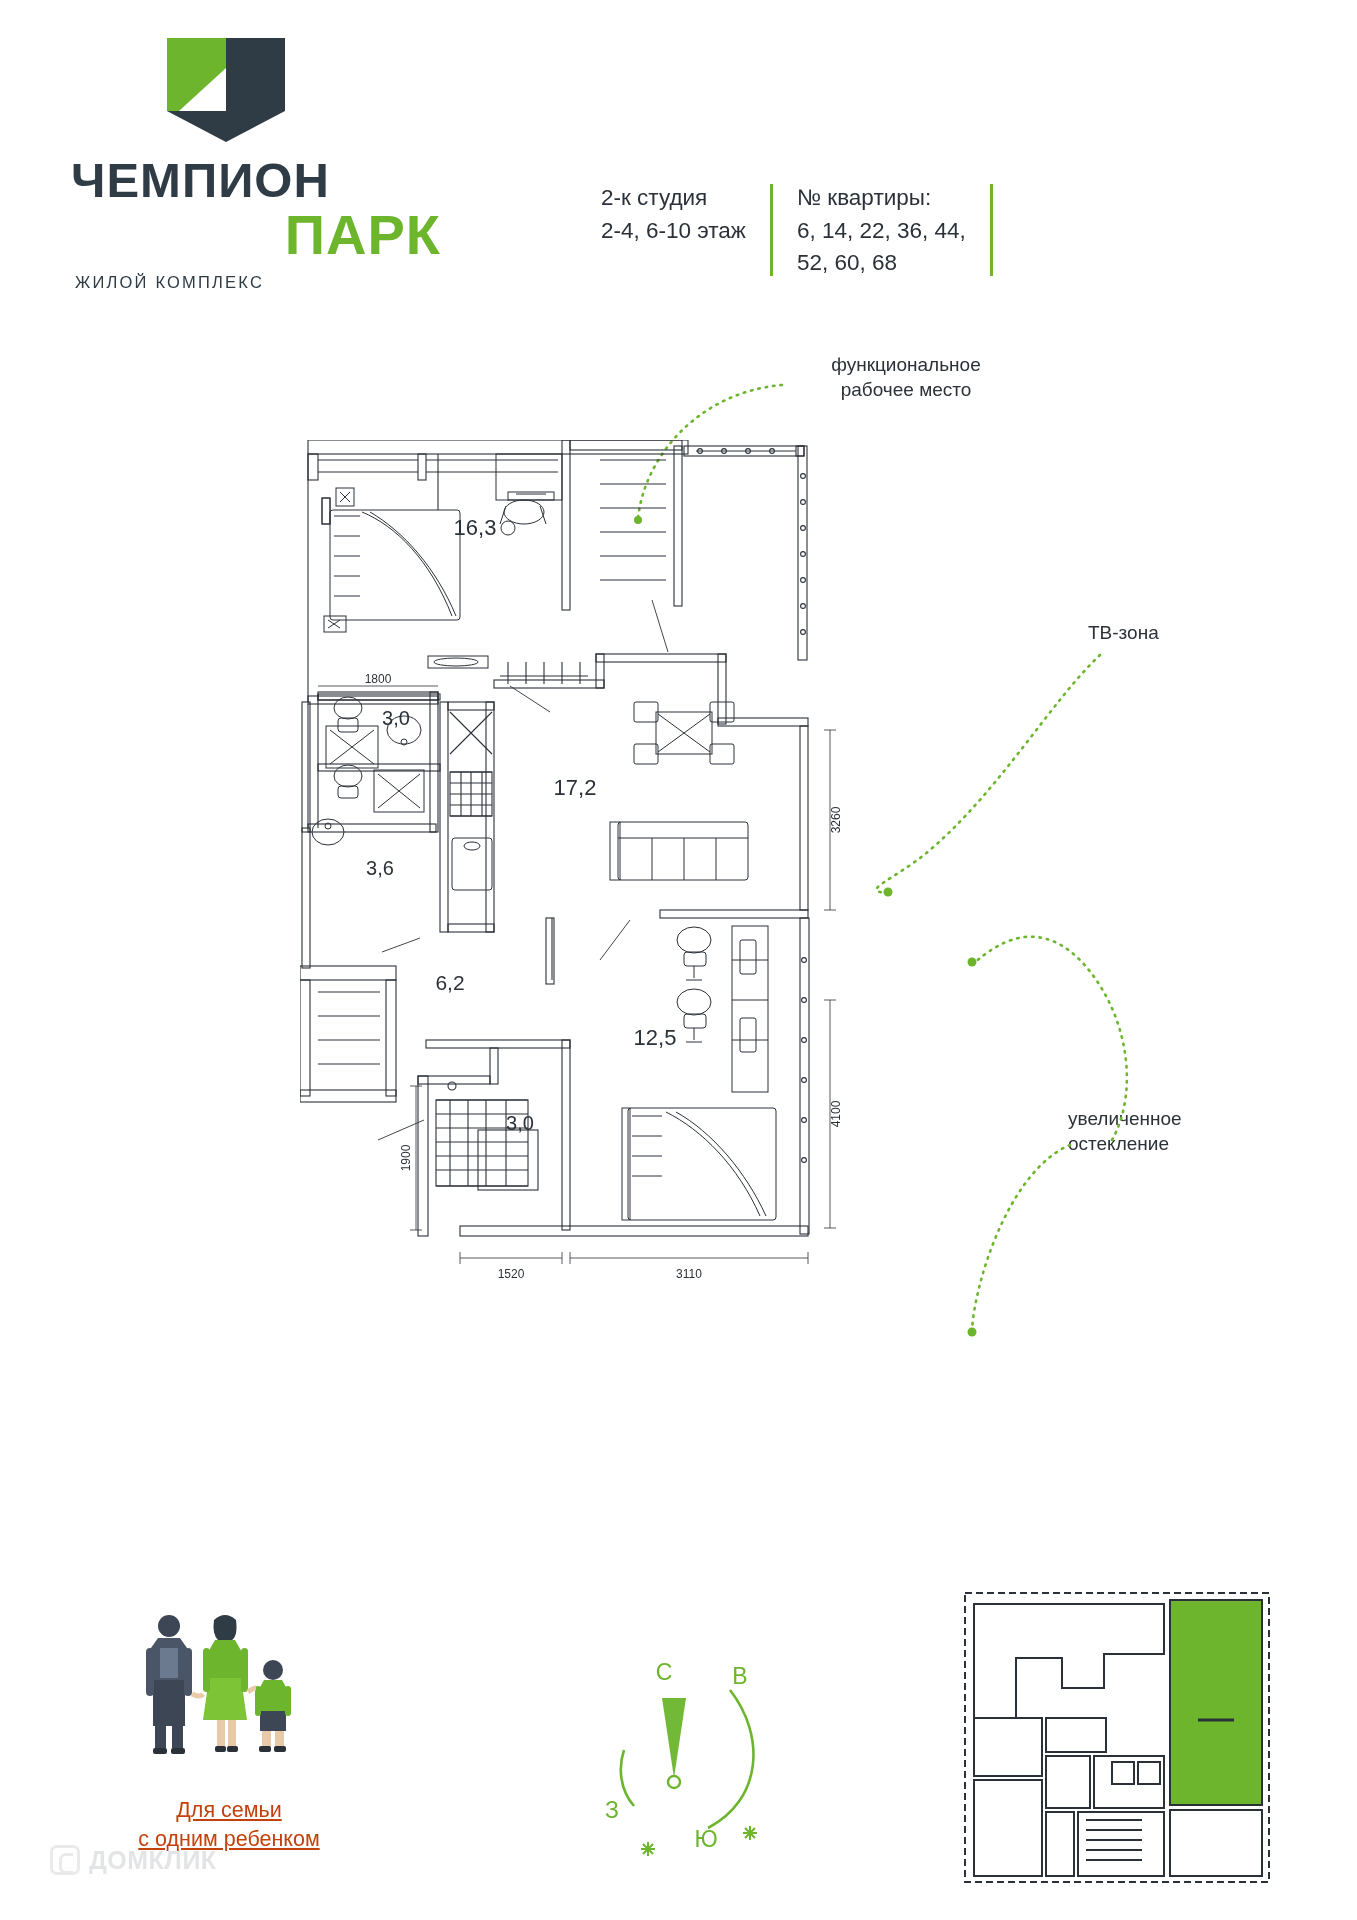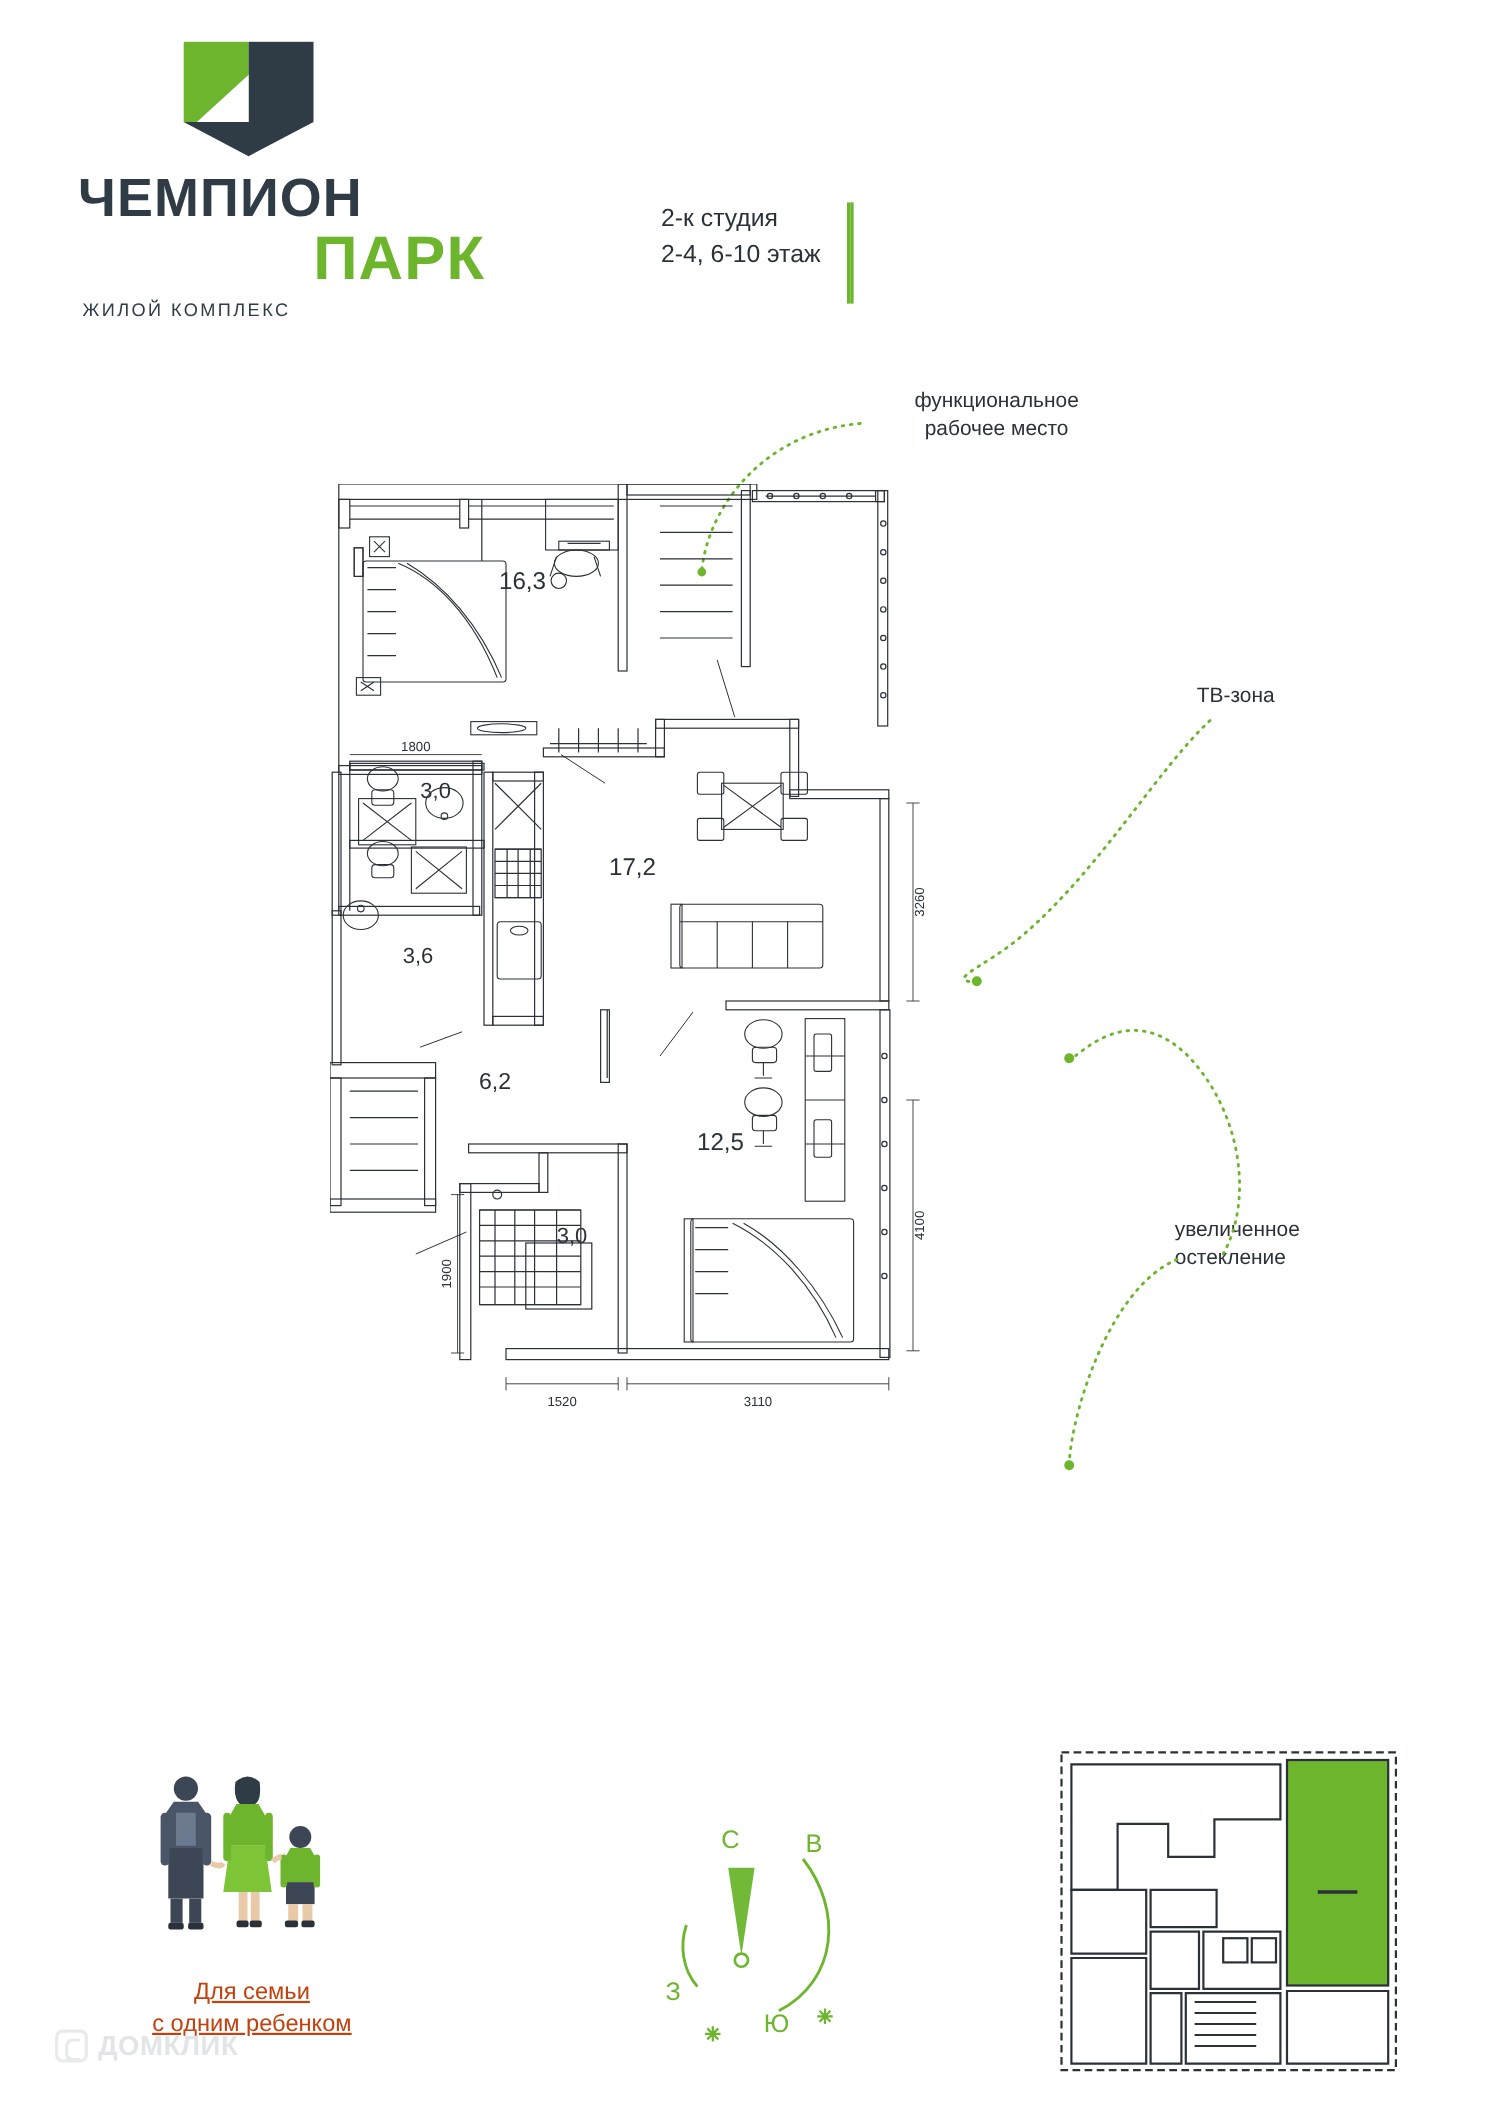--- a/index.html
+++ b/index.html
@@ -198,20 +198,25 @@
     <div id="logo-text-2">ПАРК</div>
     <div id="logo-sub">ЖИЛОЙ КОМПЛЕКС</div>
   </div>
 
   <div id="info-bar">
     <div class="info-cell first">
       <div>2-к студия</div>
       <div>2-4, 6-10 этаж</div>
     </div>
     <div class="info-sep"></div>
+    <div class="info-cell">
+      <div>№ квартиры:</div>
+      <div>6, 14, 22, 36, 44,</div>
+      <div>52, 60, 68</div>
+    </div>
     <div class="info-sep"></div>
   </div>
 </div>
 
 <div class="callout" id="callout-work">
   <div>функциональное</div>
   <div>рабочее место</div>
 </div>
 <div class="callout" id="callout-tv">ТВ-зона</div>
 <div class="callout" id="callout-glaz">

